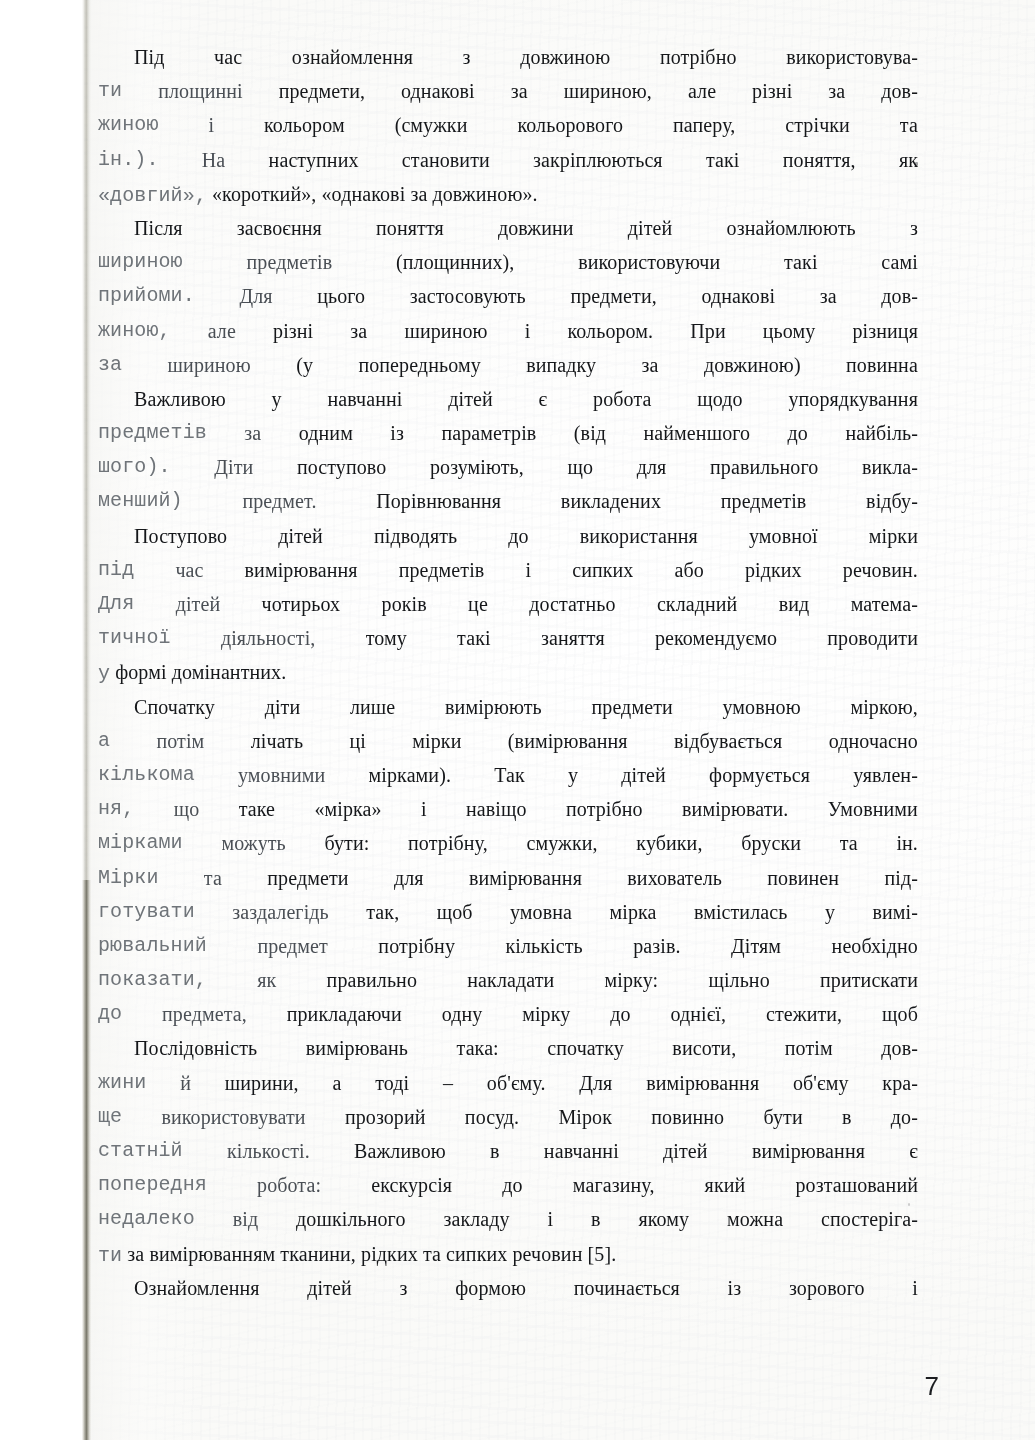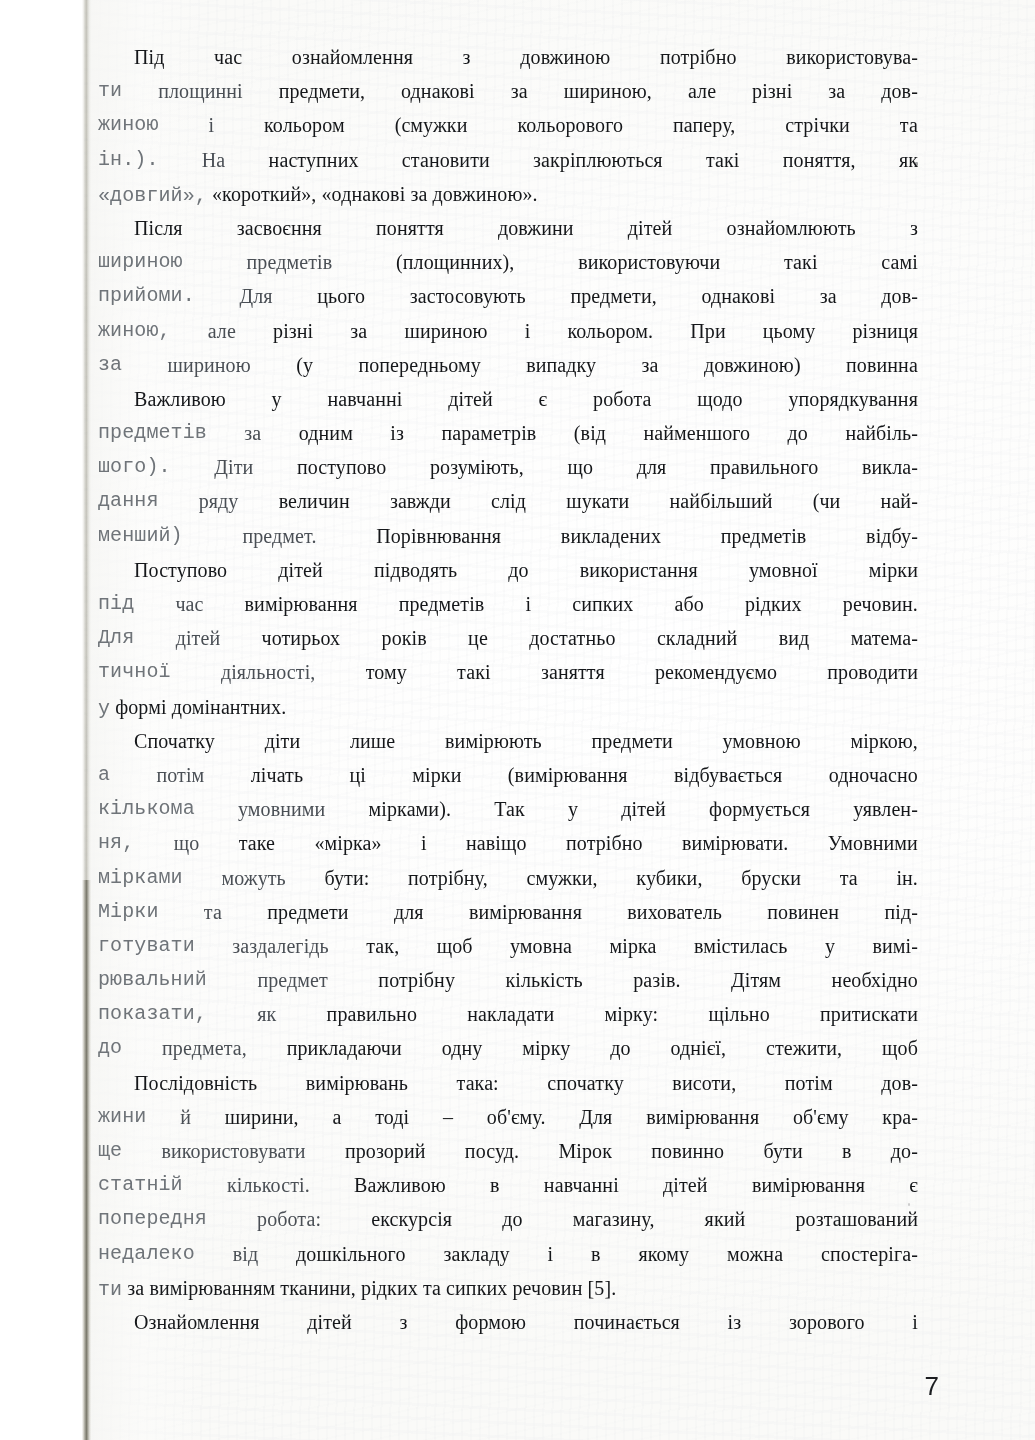--- a/index.html
+++ b/index.html
@@ -281,31 +281,20 @@
           <span class="fade">шого).</span>
           <span class="fade2">Діти</span>
           <span>поступово</span>
           <span>розуміють,</span>
           <span>що</span>
           <span>для</span>
           <span>правильного</span>
           <span>викла-</span>
         </div>
         <div class="ln j">
-          <span class="fade">дання</span>
-          <span class="fade2">ряду</span>
-          <span>величин</span>
-          <span>завжди</span>
-          <span>слід</span>
-          <span>шукати</span>
-          <span>найбільший</span>
-          <span>(чи</span>
-          <span>най-</span>
-        </div>
-        <div class="ln j">
           <span class="fade">менший)</span>
           <span class="fade2">предмет.</span>
           <span>Порівнювання</span>
           <span>викладених</span>
           <span>предметів</span>
           <span>відбу-</span>
         </div>
       </div>
       <div class="para">
         <div class="ln j ind">

